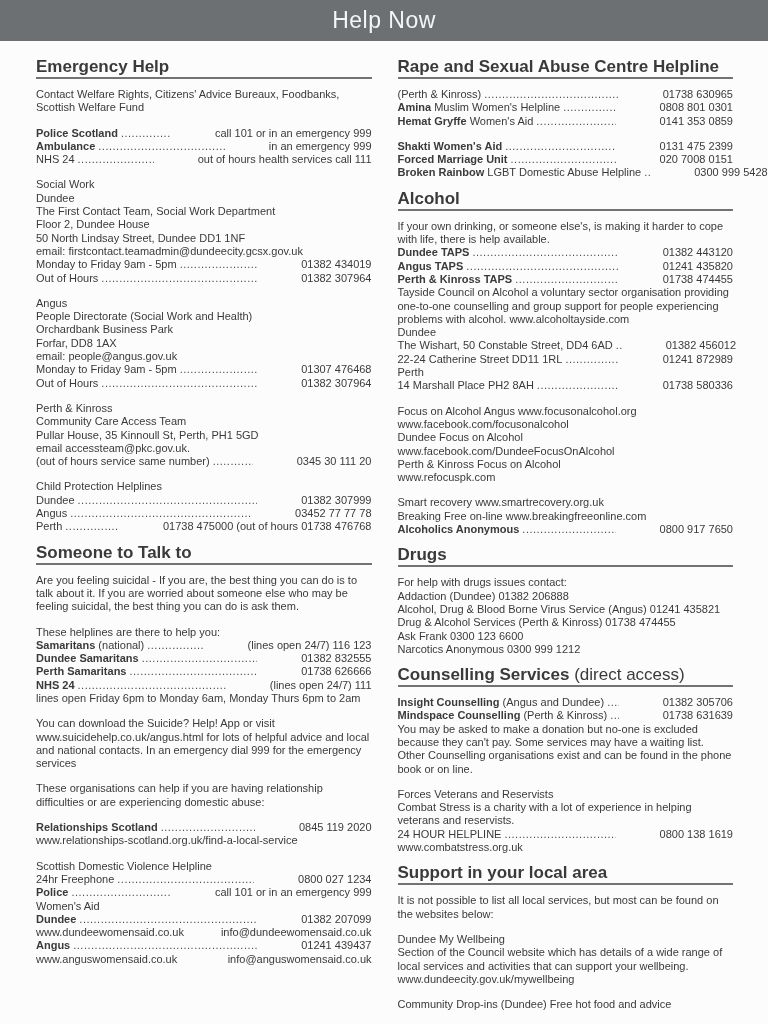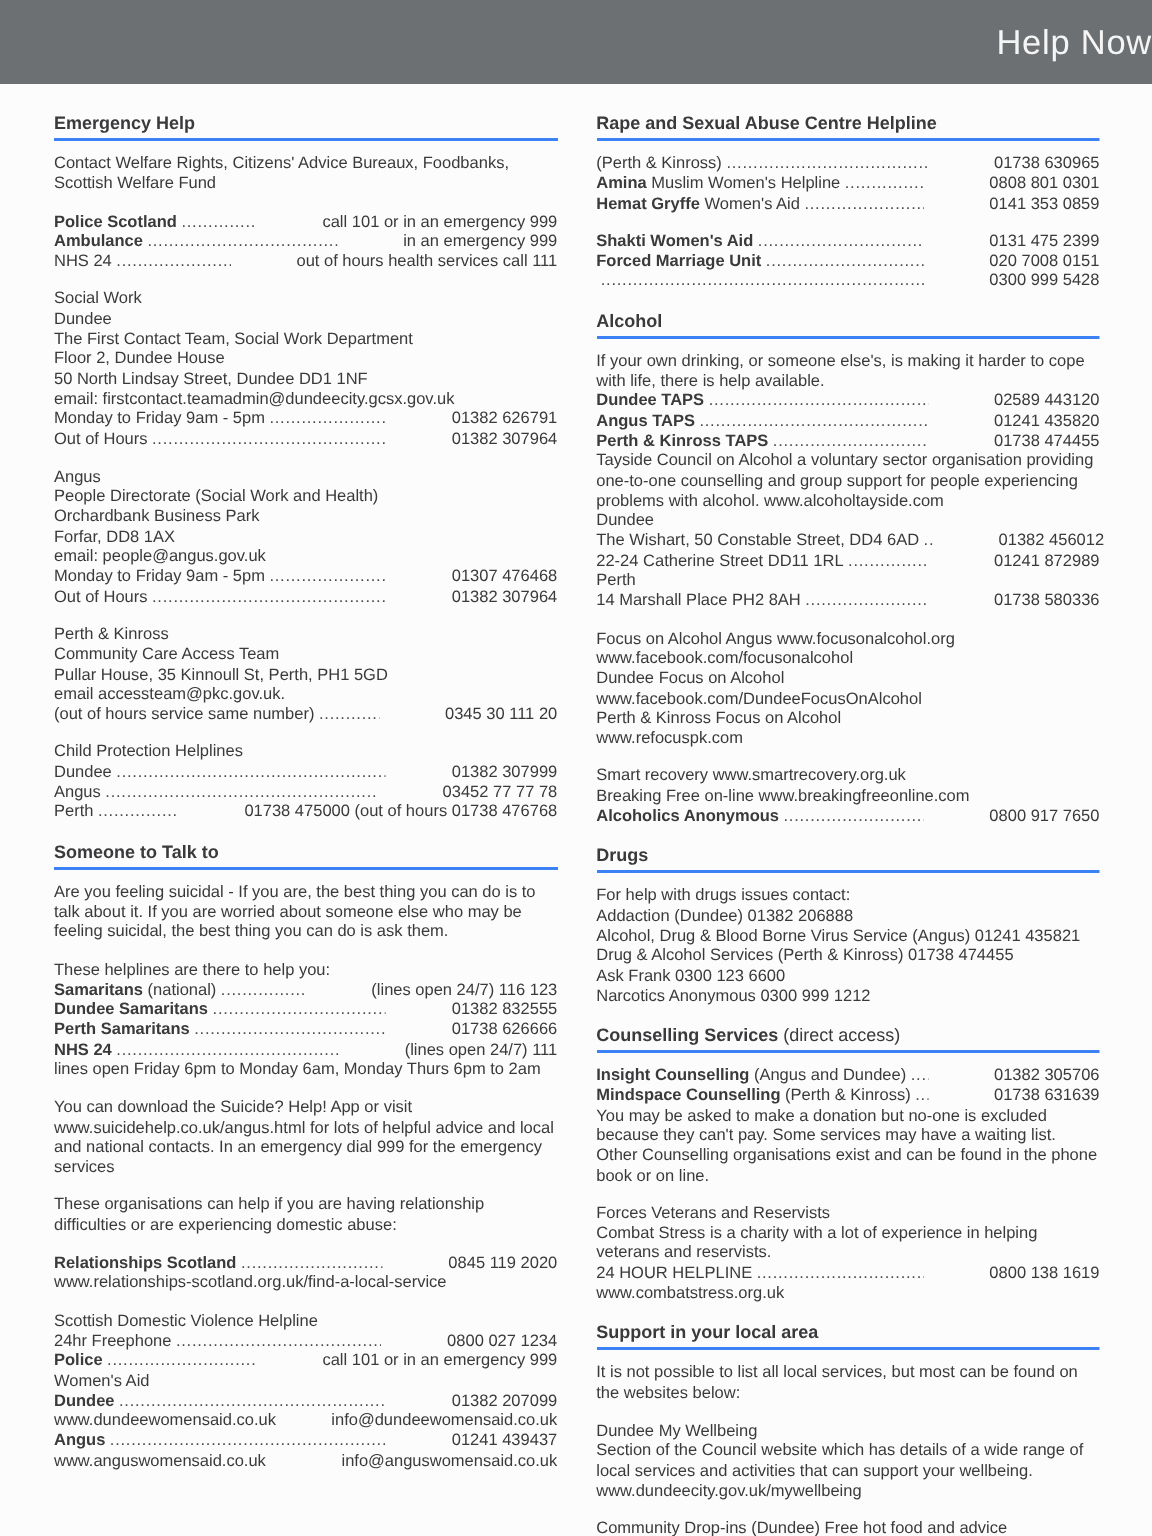--- a/index.html
+++ b/index.html
@@ -2,31 +2,31 @@
 <html><head>
 <meta charset="utf-8">
 <style>
   * { margin:0; padding:0; box-sizing:border-box; }
   html,body { width:768px; }
   body { background:#e9e9e9; font-family:"Liberation Sans","DejaVu Sans",sans-serif; }
   .page {
     width:768px; height:1024px; background:#fcfcfc; overflow:hidden; position:relative;
   }
   .header-bar {
-    height:56px; width:100%; display:flex; align-items:center; justify-content:flex-end;
+    height:41px; width:100%; display:flex; align-items:center; justify-content:center;
   }
   .header-bar .title { font-size:23px; letter-spacing:0.5px; }
   .content {
     display:flex; gap:26px; padding:19px 35px 0 36px;
     color:#3a3a3c; font-size:11px; line-height:13.3px;
   }
   .col { flex:1 1 0; min-width:0; }
   .sec-heading {
-    font-size:12px; line-height:14px; font-weight:bold;
-    border-bottom:2px solid #3b82f6; padding-bottom:3px; margin-bottom:9px;
+    font-size:17px; line-height:14px; font-weight:bold;
+    border-bottom:2px solid #737373; padding-bottom:3px; margin-bottom:9px;
   }
   .sec-heading span { font-weight:normal; }
   .para { overflow-wrap:break-word; word-break:break-word; }
   .para b { font-weight:normal; }
   .dotline { display:flex; align-items:flex-start; }
   .dotline .lbl { white-space:nowrap; flex:0 0 auto; }
   .dotline .leader {
     flex:1 1 auto; min-width:6px; overflow:hidden; white-space:nowrap;
     margin:0 3px; color:#4a4a4c;
   }
@@ -68,21 +68,21 @@
         <div class="gap"></div>
         <div class="para"><b>Social Work</b></div>
         <div class="para"><b>Dundee</b></div>
         <div class="para"><span>The First Contact Team, Social Work Department</span></div>
         <div class="para"><span>Floor 2, Dundee House</span></div>
         <div class="para"><span>50 North Lindsay Street, Dundee DD1 1NF</span></div>
         <div class="para"><span>email: firstcontact.teamadmin@dundeecity.gcsx.gov.uk</span></div>
         <div class="dotline">
           <span class="lbl"><span>Monday to Friday 9am - 5pm</span></span>
           <span class="leader"></span>
-          <span class="val">01382 626791</span>
+          <span class="val">01382 434019</span>
         </div>
         <div class="dotline">
           <span class="lbl"><span>Out of Hours</span></span>
           <span class="leader"></span>
           <span class="val">01382 307964</span>
         </div>
         <div class="gap"></div>
         <div class="para"><b>Angus</b></div>
         <div class="para"><span>People Directorate (Social Work and Health)</span></div>
         <div class="para"><span>Orchardbank Business Park</span></div>
@@ -216,30 +216,31 @@
           <span class="lbl"><b>Shakti Women's Aid</b></span>
           <span class="leader"></span>
           <span class="val">0131 475 2399</span>
         </div>
         <div class="dotline">
           <span class="lbl"><b>Forced Marriage Unit</b></span>
           <span class="leader"></span>
           <span class="val">020 7008 0151</span>
         </div>
         <div class="dotline">
+          <span class="lbl"><b>Broken Rainbow</b><span> LGBT Domestic Abuse Helpline</span></span>
           <span class="leader"></span>
           <span class="val">0300 999 5428</span>
         </div>
         <div class="gap"></div>
         <div class="sec-heading"><b>Alcohol</b></div>
         <div class="para"><span>If your own drinking, or someone else's, is making it harder to cope with life, there is help available.</span></div>
         <div class="dotline">
           <span class="lbl"><b>Dundee TAPS</b></span>
           <span class="leader"></span>
-          <span class="val">02589 443120</span>
+          <span class="val">01382 443120</span>
         </div>
         <div class="dotline">
           <span class="lbl"><b>Angus TAPS</b></span>
           <span class="leader"></span>
           <span class="val">01241 435820</span>
         </div>
         <div class="dotline">
           <span class="lbl"><b>Perth &amp; Kinross TAPS</b></span>
           <span class="leader"></span>
           <span class="val">01738 474455</span>

